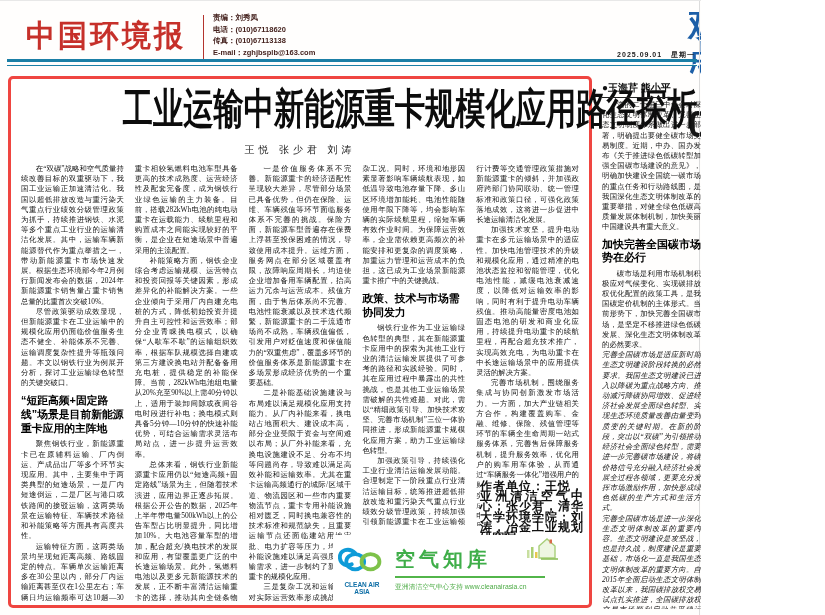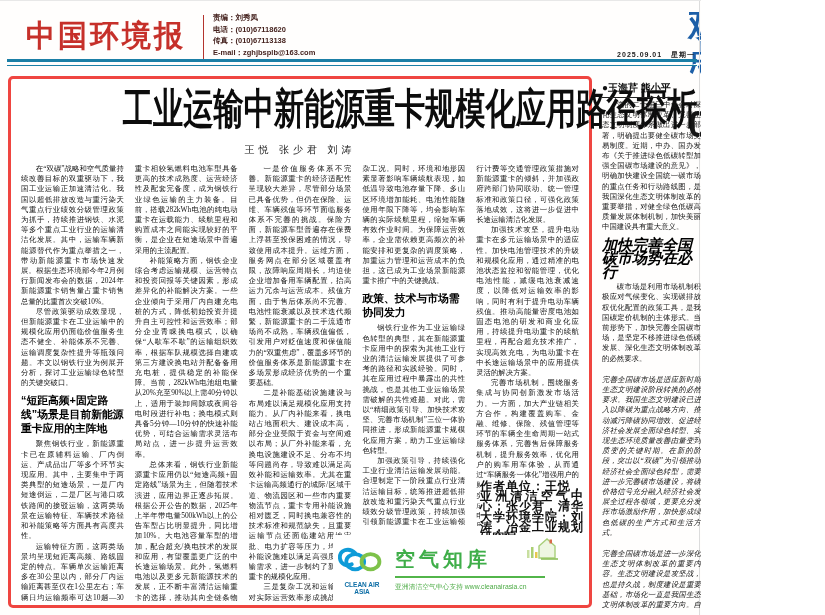--- a/index.html
+++ b/index.html
@@ -38,38 +38,38 @@
     transform:scaleX(.72); transform-origin:center;
   }
   .byline { position:absolute; top:64px; left:0; right:0; text-align:center; font-size:10px; letter-spacing:4px; color:#1a1a1a; }
   .cols { position:absolute; top:85px; left:10px; right:10px; height:438px; display:flex; gap:11px; }
   .col { flex:1 1 0; overflow:hidden; font-size:7.4px; line-height:10.2px; text-align:justify; color:#141414; }
   .col.short { height:362px; }
   .blk.p { text-indent:2em; }
   .blk.cont { text-indent:0; }
   .blk.h { font-family:"Liberation Sans","DejaVu Sans",sans-serif; font-weight:800; font-size:10.8px;
     line-height:14px; margin:5px 0 4px 0; text-align:left; color:#000; }
-  .lead { font-style:italic;margin-top:11px; }
+  .lead { font-style:italic; }
   .col5-credit { position:absolute; left:469px; top:402px; width:103px; background:#fff; font-size:12px; line-height:10.2px; font-weight:700; text-align:justify; }
 
   
   .aq-box { position:absolute; left:322px; top:456px; width:224px; height:68px; background:#fff; display:flex; align-items:center; z-index:3; }
   .caa { width:58px; text-align:center; }
   .caa-name { font-size:6.5px; font-weight:800; color:#0d6ea6; font-family:"Liberation Sans","DejaVu Sans",sans-serif; line-height:7.5px; }
   .aq-right { flex:1; padding-left:4px; position:relative; }
   .aq-brand { font-size:20px; font-weight:900; color:#3fae49; font-family:"Liberation Sans","DejaVu Sans",sans-serif; letter-spacing:4px; }
   .aq-rule { height:2px; background:#52b54a; margin:3px 0 4px 0; width:150px; }
   .aq-support { font-size:6.8px; color:#4cab45; font-family:"Liberation Sans","DejaVu Sans",sans-serif; }
   .aq-house { position:absolute; right:-2px; top:-12px; }
 
   
   .sb-byline { position:absolute; left:602px; top:80px; font-size:10px; font-weight:800; font-family:"Liberation Sans","DejaVu Sans",sans-serif; border-bottom:1.2px solid #222; padding-bottom:2px; }
   .sb-col-a { position:absolute; left:602px; top:99px; width:99px; height:509px; overflow:hidden;
     font-size:7.4px; line-height:10.2px; text-align:justify; color:#141414; }
-  .sb-col-a .blk.h, .sb-col-b .blk.h { font-size:15px; line-height:13.5px;font-style:italic; }
+  .sb-col-a .blk.h, .sb-col-b .blk.h { font-size:11px; line-height:13.5px; }
   .vhead { position:absolute; left:704px; top:84px; display:flex; gap:7px; }
   .vhead .v1, .vhead .v2 { writing-mode:vertical-rl; font-family:"Liberation Sans","DejaVu Sans",sans-serif; font-weight:900; color:#0c0c0c; }
   .vhead .v1 { font-size:37px; letter-spacing:10px; line-height:1.12; }
   .vhead .v2 { font-size:33px; letter-spacing:5px; line-height:1.14; }
   .series-box { position:absolute; left:791px; top:78px; width:31px; height:436px; background:#1474b8; border-radius:2px;
     display:flex; align-items:center; justify-content:center; }
   .series-box span { writing-mode:vertical-rl; color:#fff; font-size:10.5px; font-weight:700; letter-spacing:2.5px; font-family:"Liberation Sans","DejaVu Sans",sans-serif; }
   .sb-col-b { position:absolute; left:704px; top:518px; width:87px; height:94px; overflow:hidden;
     font-size:7.4px; line-height:10.2px; text-align:justify; color:#141414; }
 

